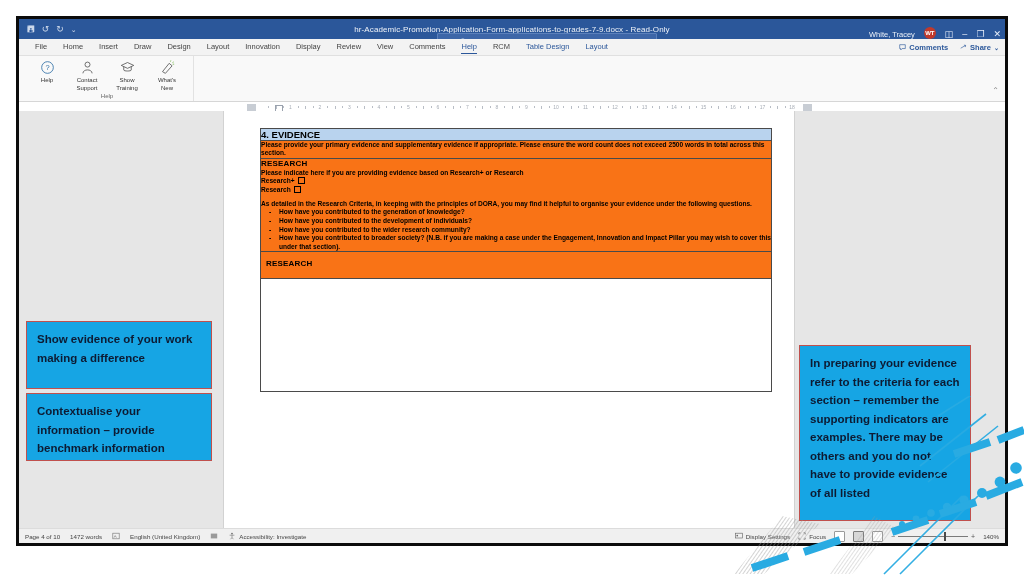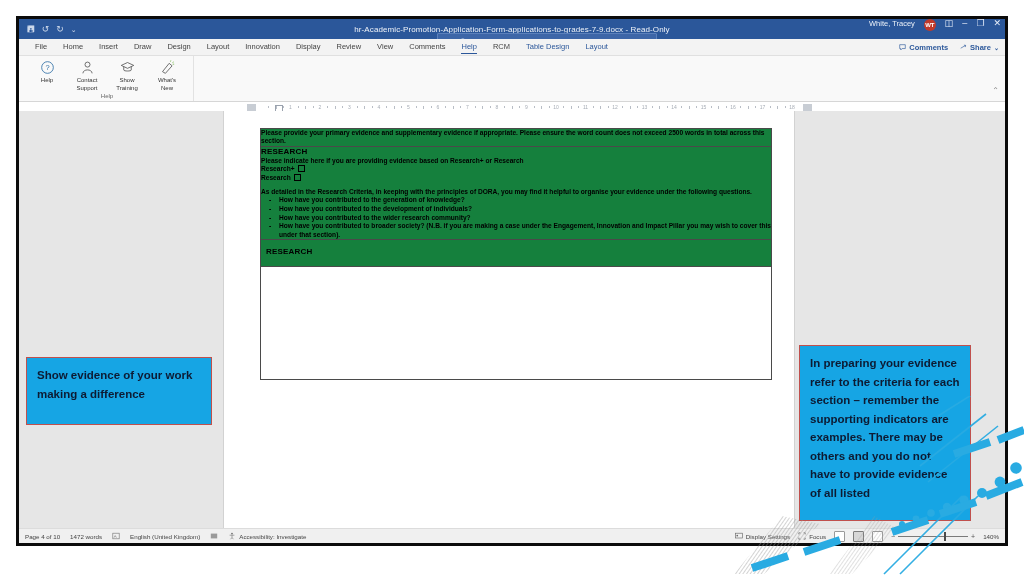--- a/index.html
+++ b/index.html
@@ -26,21 +26,21 @@
   .titletext{
     position:absolute;left:0;right:0;text-align:center;font-size:8px;color:#eef2f8;
     pointer-events:none;letter-spacing:.1px;
   }
   .searchbox{
     position:absolute;left:418px;top:3px;width:196px;height:14px;
     background:#3d66a8;border:1px solid #5b80bb;border-radius:1px;
     display:flex;align-items:center;gap:5px;padding-left:22px;color:#ccd9ec;font-size:7.5px;margin-top:11px;
   }
   .tb-right{
-    position:absolute;right:4px;top:0;height:20px;display:flex;align-items:flex-start;gap:9px;
+    position:absolute;right:4px;top:0;height:20px;display:flex;align-items:flex-end;gap:9px;
     font-size:7.5px;color:#eaf0f8;
   }
   .avatar{
     width:12px;height:12px;border-radius:50%;background:#c0392b;color:#fff;
     font-size:6px;display:flex;align-items:center;justify-content:center;font-weight:bold;
   }
   .wbtn{font-size:9px;color:#e7eefa;line-height:1;}
 
   
   .tabsrow{
@@ -102,21 +102,21 @@
     box-shadow:0 0 0 1px #d2d2d2;
   }
   .doc-inner{position:absolute;left:36px;top:17px;width:512px;}
 
   
   .tbl{width:100%;border-collapse:collapse;table-layout:fixed;}
   .tbl td{border:1px solid #4a4a4a;padding:0;}
   .cell-head{
     background:#b9d3ee;padding:3px 5px;font-size:9.5px;font-weight:bold;color:#000;
   }
-  .cell-gray{background:#15803d;padding:5px 5px 6px 5px;}
+  .cell-gray{background:#f97316;padding:5px 5px 6px 5px;}
   .cell-white{background:#fff;height:112px;}
   .ptext{font-size:6.6px;font-weight:bold;color:#000;line-height:8.4px;margin:0;}
   .hdr{font-size:8px;font-weight:bold;color:#000;margin:0 0 1px 0;letter-spacing:.2px;}
   .spacer6{height:6px;}
   .bullets{margin:0;padding:0;list-style:none;}
   .bullets li{
     display:flex;gap:0;font-size:6.6px;font-weight:bold;color:#000;line-height:8.6px;
     padding-left:18px;position:relative;
   }
   .bullets li .dash{position:absolute;left:8px;}
@@ -350,20 +350,25 @@
           </div>
       </div>
     </div>
 
     <div class="docarea">
       <div class="page">
         <div class="doc-inner">
 
           <table class="tbl">
             <tbody>
+                <tr>
+              <td class="cell-head">
+                <span>4. EVIDENCE</span>
+              </td>
+            </tr>
             <tr>
               <td class="cell-gray">
                 <p class="ptext">Please provide your primary evidence and supplementary evidence if appropriate.  Please ensure the word count does not exceed 2500 words in total across this section.</p>
               </td>
             </tr>
             <tr>
               <td class="cell-gray">
                 <div class="hdr">RESEARCH</div>
                 <p class="ptext">Please indicate here if you are providing evidence based on Research+ or Research</p>
                 <p class="ptext">
@@ -458,22 +463,23 @@
             </span>
           <span class="zsign">+</span>
         </span>
         <span class="sb-item">140%</span>
       </div>
     </div>
 
   </div>
 
 
-  <div class="callout" style="left:26px;top:321px;width:186px;height:68px;margin-top:36px;">Show evidence of your work making a difference</div>
-
+  <div class="callout" style="left:26px;top:321px;width:186px;height:68px;">Show evidence of your work making a difference</div>
+
+  <div class="callout" style="left:26px;top:393px;width:186px;height:68px;">Contextualise your information – provide benchmark information</div>
 
 
 
   <div class="callout" style="left:799px;top:345px;width:172px;height:176px;">In preparing your evidence refer to the criteria for each section – remember the supporting indicators are examples.  There may be others and you do not have to provide evidence of all listed</div>
 
   <svg class="deco" viewBox="0 0 300 180">
     <defs>
       <pattern id="hatch" width="3" height="3" patternUnits="userSpaceOnUse" patternTransform="rotate(35)">
         <line x1="0" y1="0" x2="0" y2="3" stroke="#9a9a9a" stroke-width="1"></line>
       </pattern>

